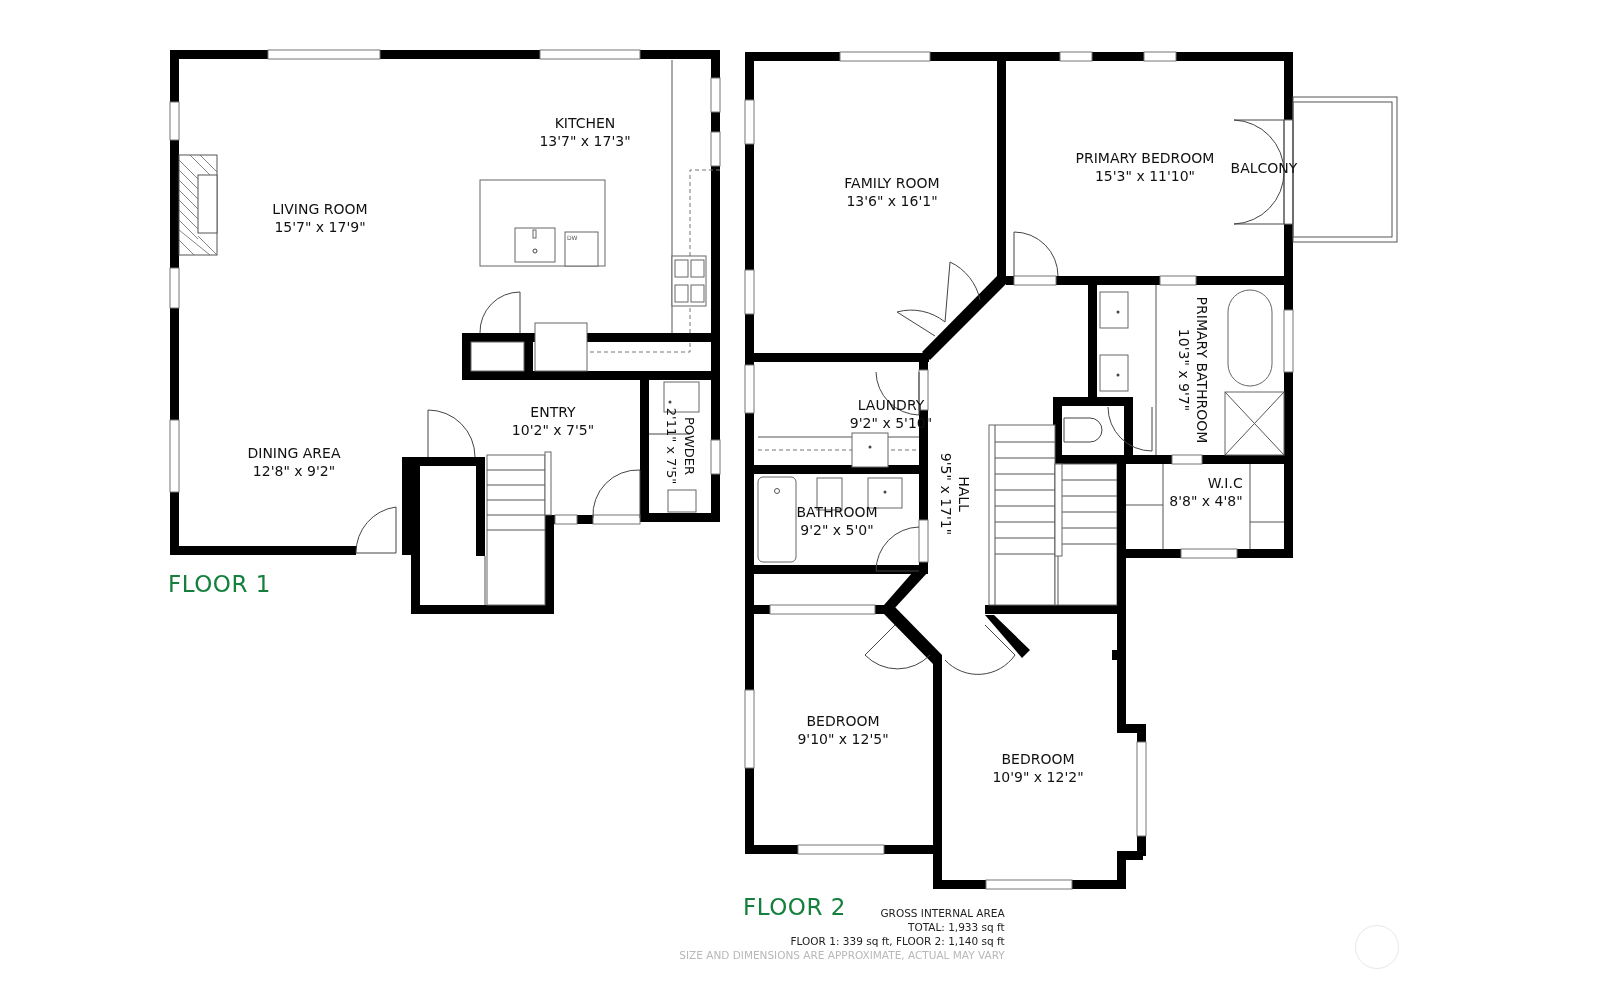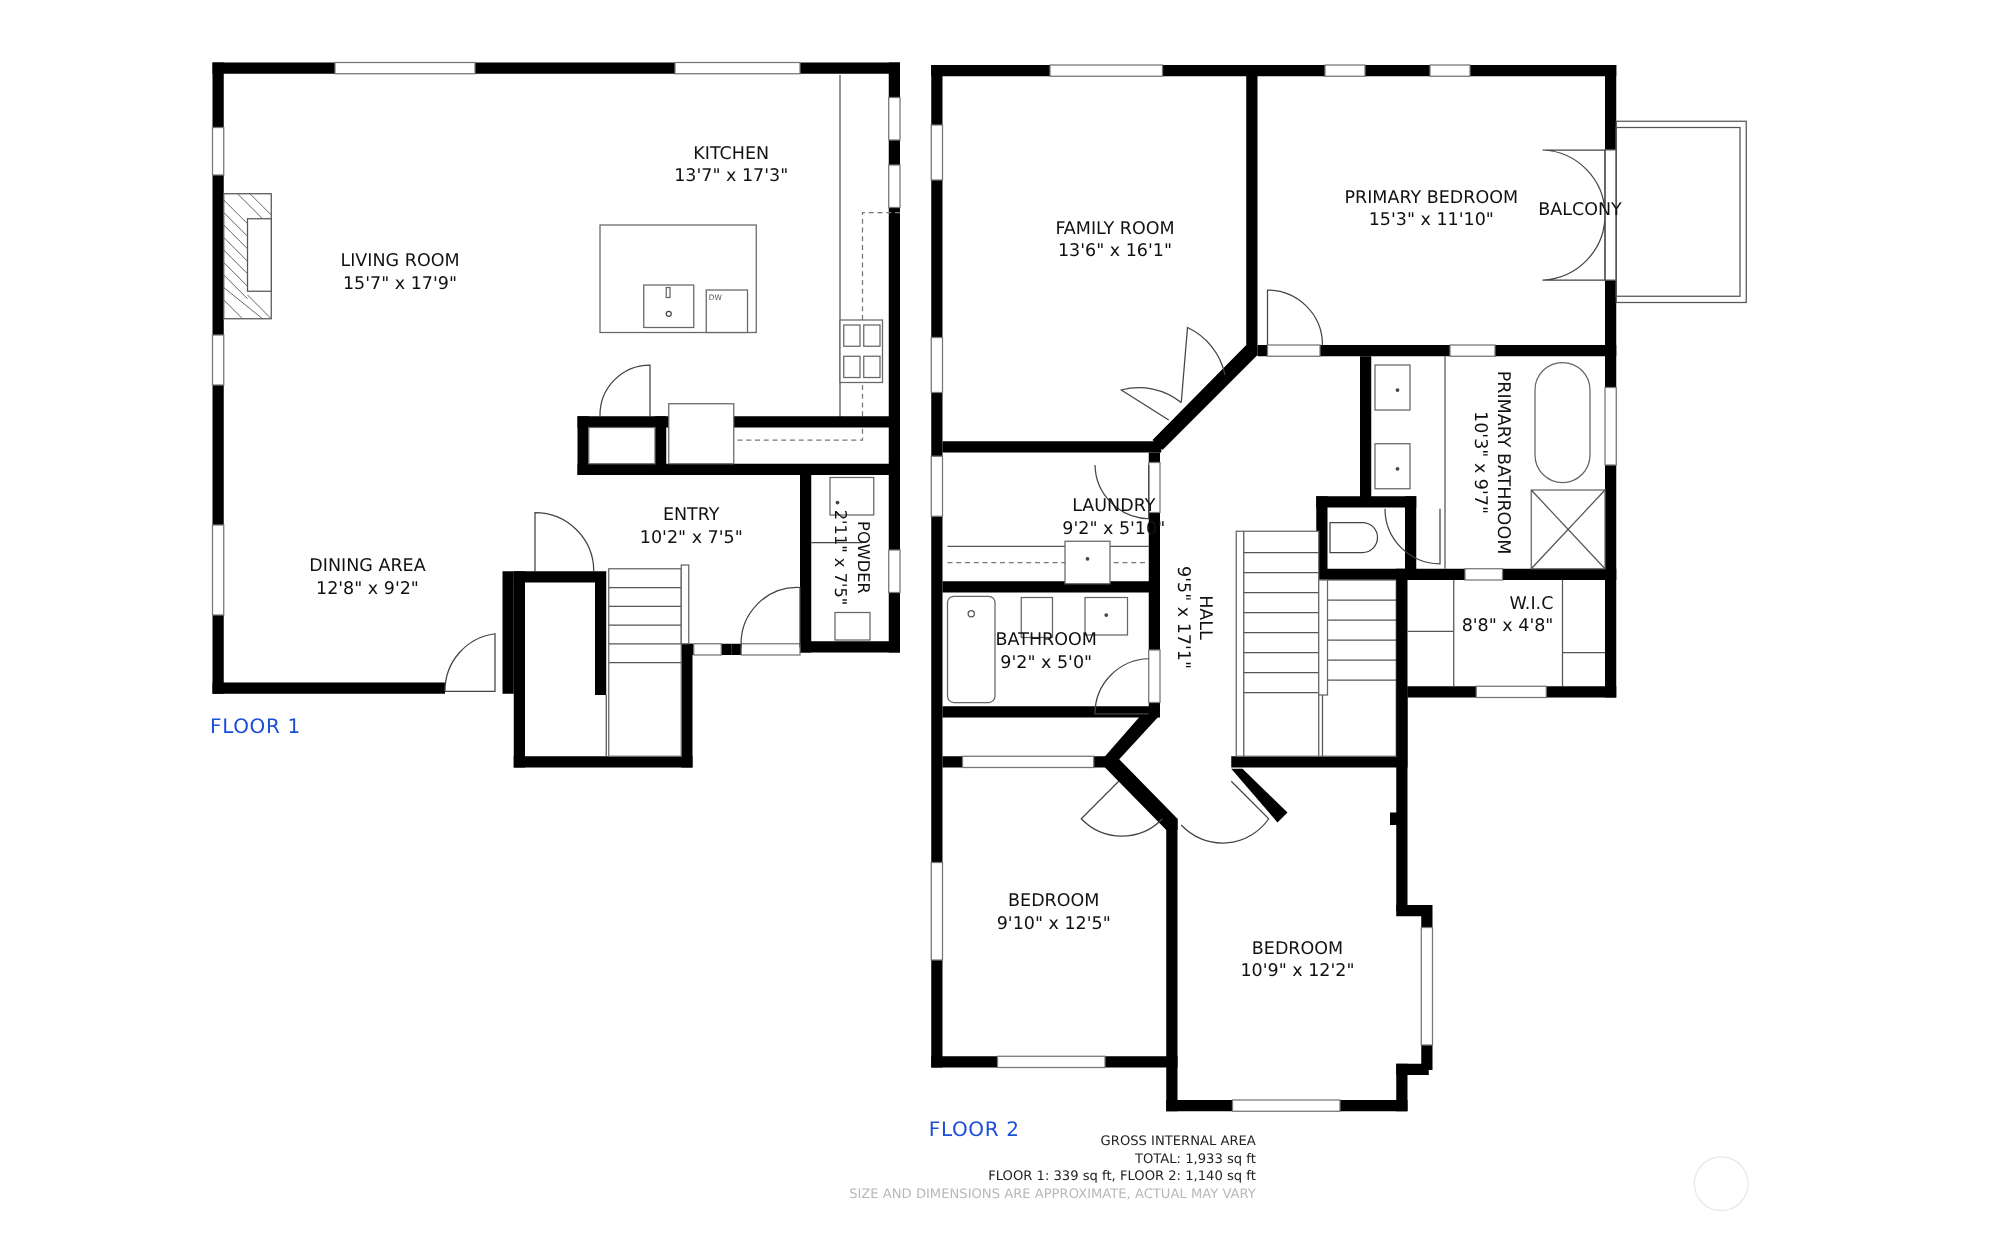--- a/index.html
+++ b/index.html
@@ -7,21 +7,21 @@
   svg.plan { position:absolute; left:0; top:0; width:1600px; height:1000px; }
   .wall { fill:#000; }
   .thin { fill:none; stroke:#555; stroke-width:1; }
   .thin2 { fill:#fff; stroke:#666; stroke-width:1; }
   .dash { fill:none; stroke:#777; stroke-width:1; stroke-dasharray:4 3; }
   .win { fill:#fff; stroke:#777; stroke-width:1; }
   .door { fill:none; stroke:#444; stroke-width:1; }
   .label { position:absolute; text-align:center; color:#111; font-size:14px; line-height:18px; white-space:nowrap; transform:translate(-50%,-50%); }
   .label .name, .label .dim { display:block; }
   .vert { transform:translate(-50%,-50%) rotate(90deg); }
-  .floor-label { position:absolute; font-size:16px; color:#1d4ed8; letter-spacing:0.5px; }
+  .floor-label { position:absolute; font-size:23px; color:#15803d; letter-spacing:0.5px; }
   .area { position:absolute; left:842px; top:906px; transform:translateX(-50%); text-align:right; font-size:10.5px; line-height:14px; color:#222; }
   .area .note { color:#b8b8b8; }
   .logo { position:absolute; left:1355px; top:925px; width:42px; height:42px; border:1.5px solid #e8e8e8; border-radius:50%; }
 </style>
 </head>
 <body>
 
 <svg class="plan" viewBox="0 0 1600 1000" xmlns="http://www.w3.org/2000/svg">
 
   <g>

